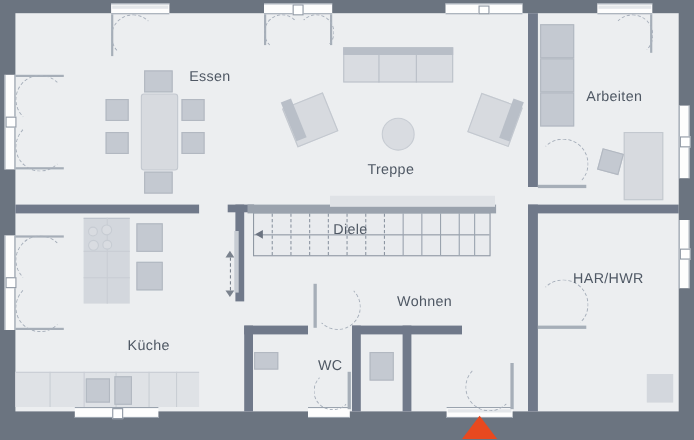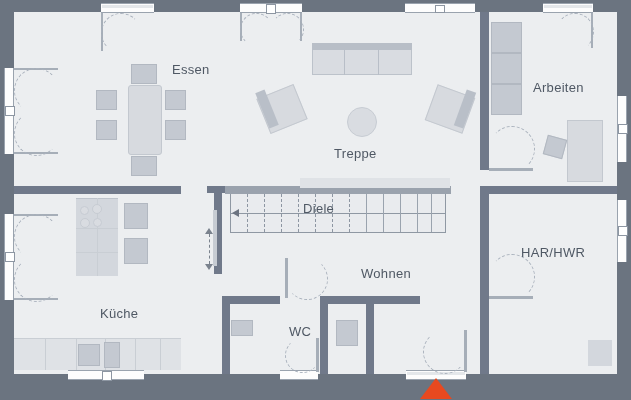--- a/index.html
+++ b/index.html
@@ -224,18 +224,18 @@
   <div class="fur dark" style="left:336px;top:320px;width:22px;height:26px;"></div>
 
   <div class="fur nb" style="left:588px;top:340px;width:24px;height:26px;background:#d3d7dd;"></div>
 
   <div class="lbl" style="left:172px;top:62px;">Essen</div>
   <div class="lbl" style="left:334px;top:146px;">Treppe</div>
   <div class="lbl" style="left:533px;top:80px;">Arbeiten</div>
   <div class="lbl" style="left:303px;top:201px;">Diele</div>
   <div class="lbl" style="left:361px;top:266px;">Wohnen</div>
   <div class="lbl" style="left:521px;top:245px;">HAR/HWR</div>
-  <div class="lbl" style="left:100px;top:306px;">Küche</div>
+  <div class="lbl" style="left:116px;top:306px;">Küche</div>
   <div class="lbl" style="left:289px;top:324px;">WC</div>
 
   <div class="entry" style="left:420px;top:378px;"></div>
 
 </div>
 
 </body></html>

